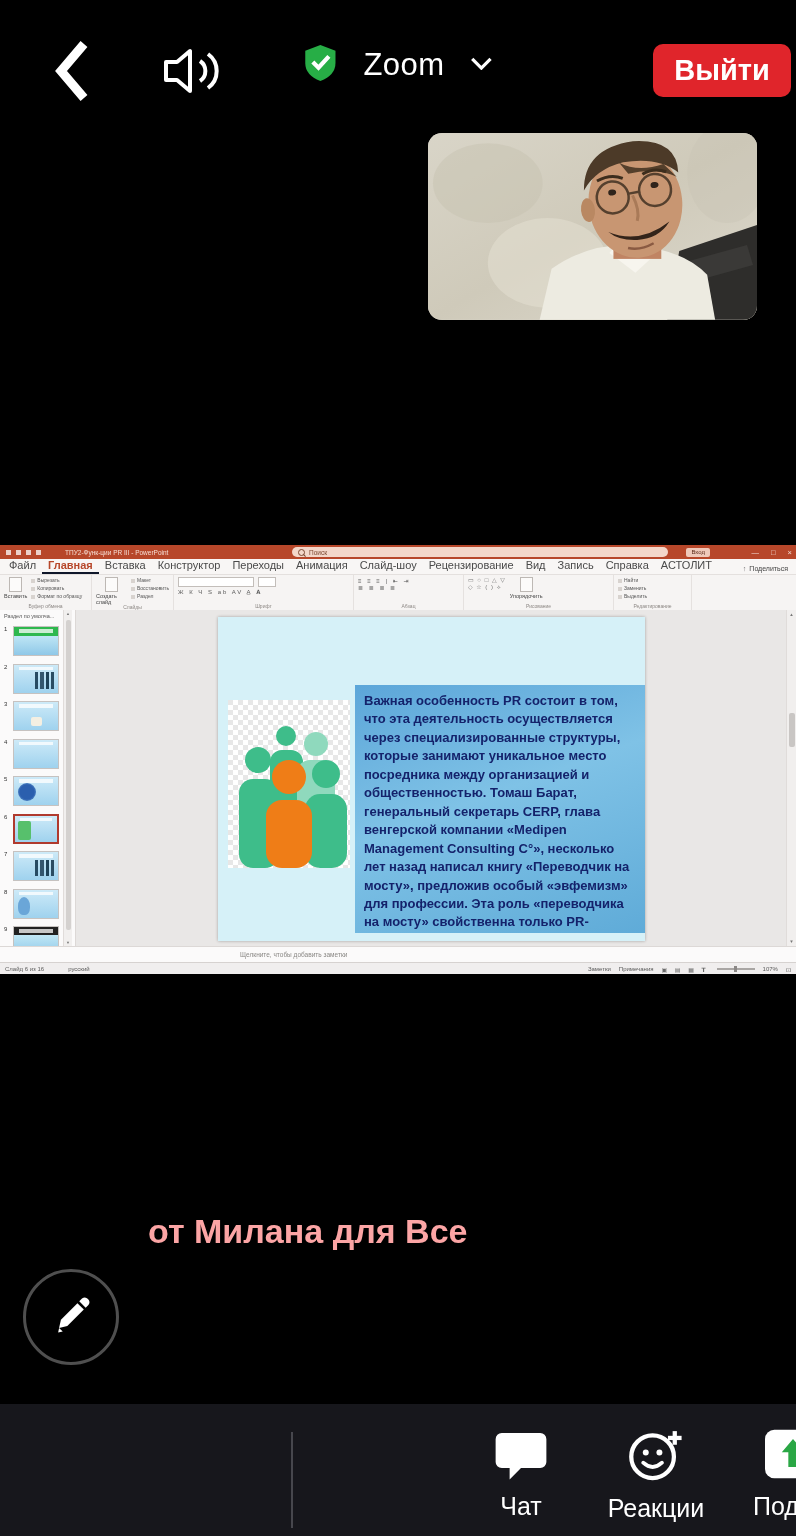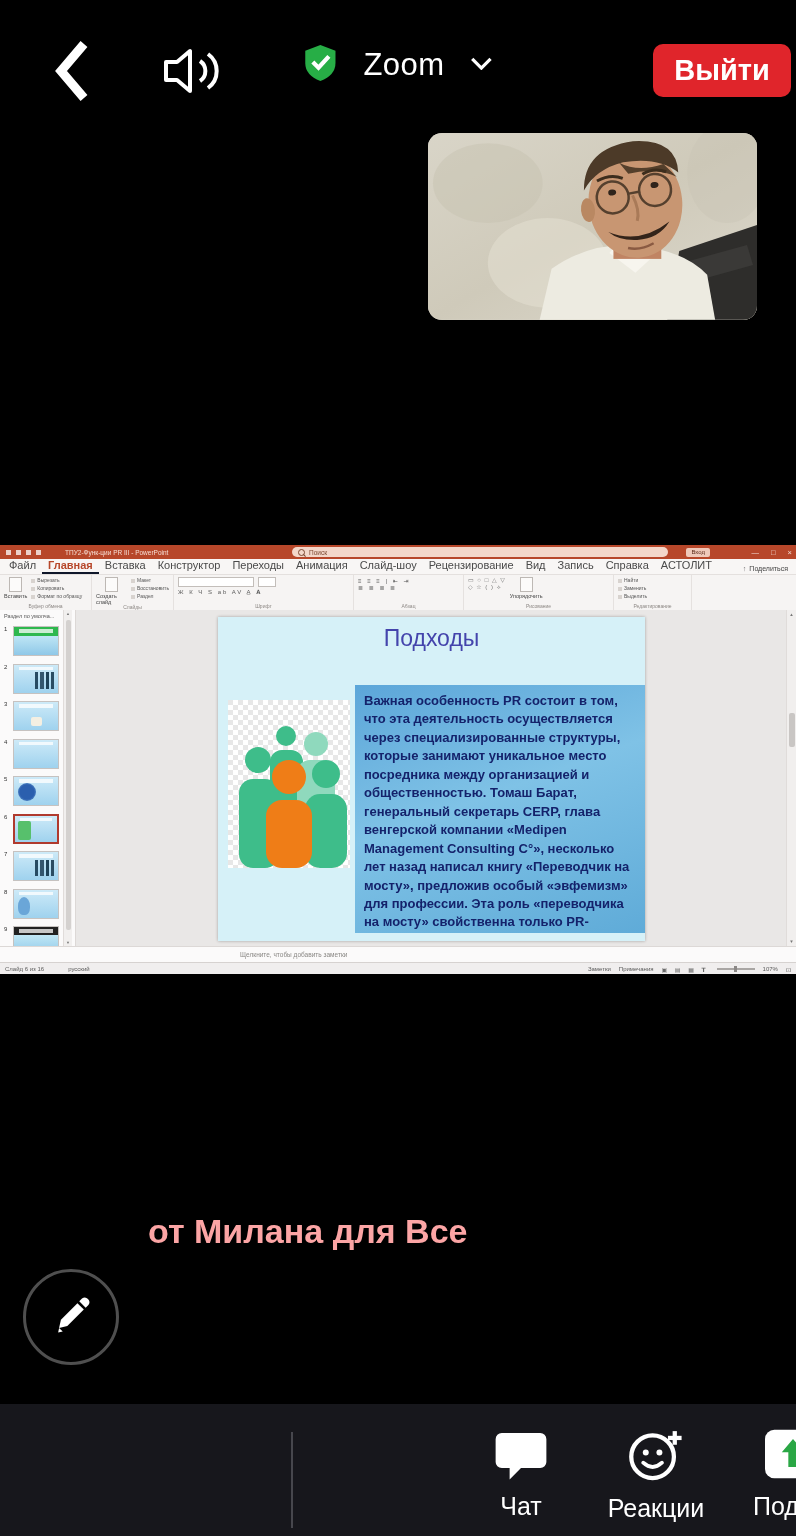--- a/index.html
+++ b/index.html
@@ -346,21 +346,20 @@
         </div>
         <div class="t-scroll">
           <span class="s-up">▲</span>
           <div class="t-thumbbar"></div>
           <span class="s-dn">▼</span>
         </div>
       </aside>
 
       <div class="canvas">
         <div class="slide">
-          <h2 class="slide-title" style="margin:0">Подходы</h2>
           <div class="people-art">
             <svg width="122" height="168" viewBox="0 0 122 168">
               <g fill="#3ebd8a">
                 <circle cx="58" cy="36" r="10"></circle>
                   <rect x="42" y="50" width="33" height="52" rx="12"></rect>
                 <circle cx="30" cy="60" r="13"></circle>
                   <rect x="11" y="79" width="40" height="89" rx="14"></rect>
               </g>
               <g fill="#8fd9bd">
                 <circle cx="88" cy="44" r="12"></circle>

